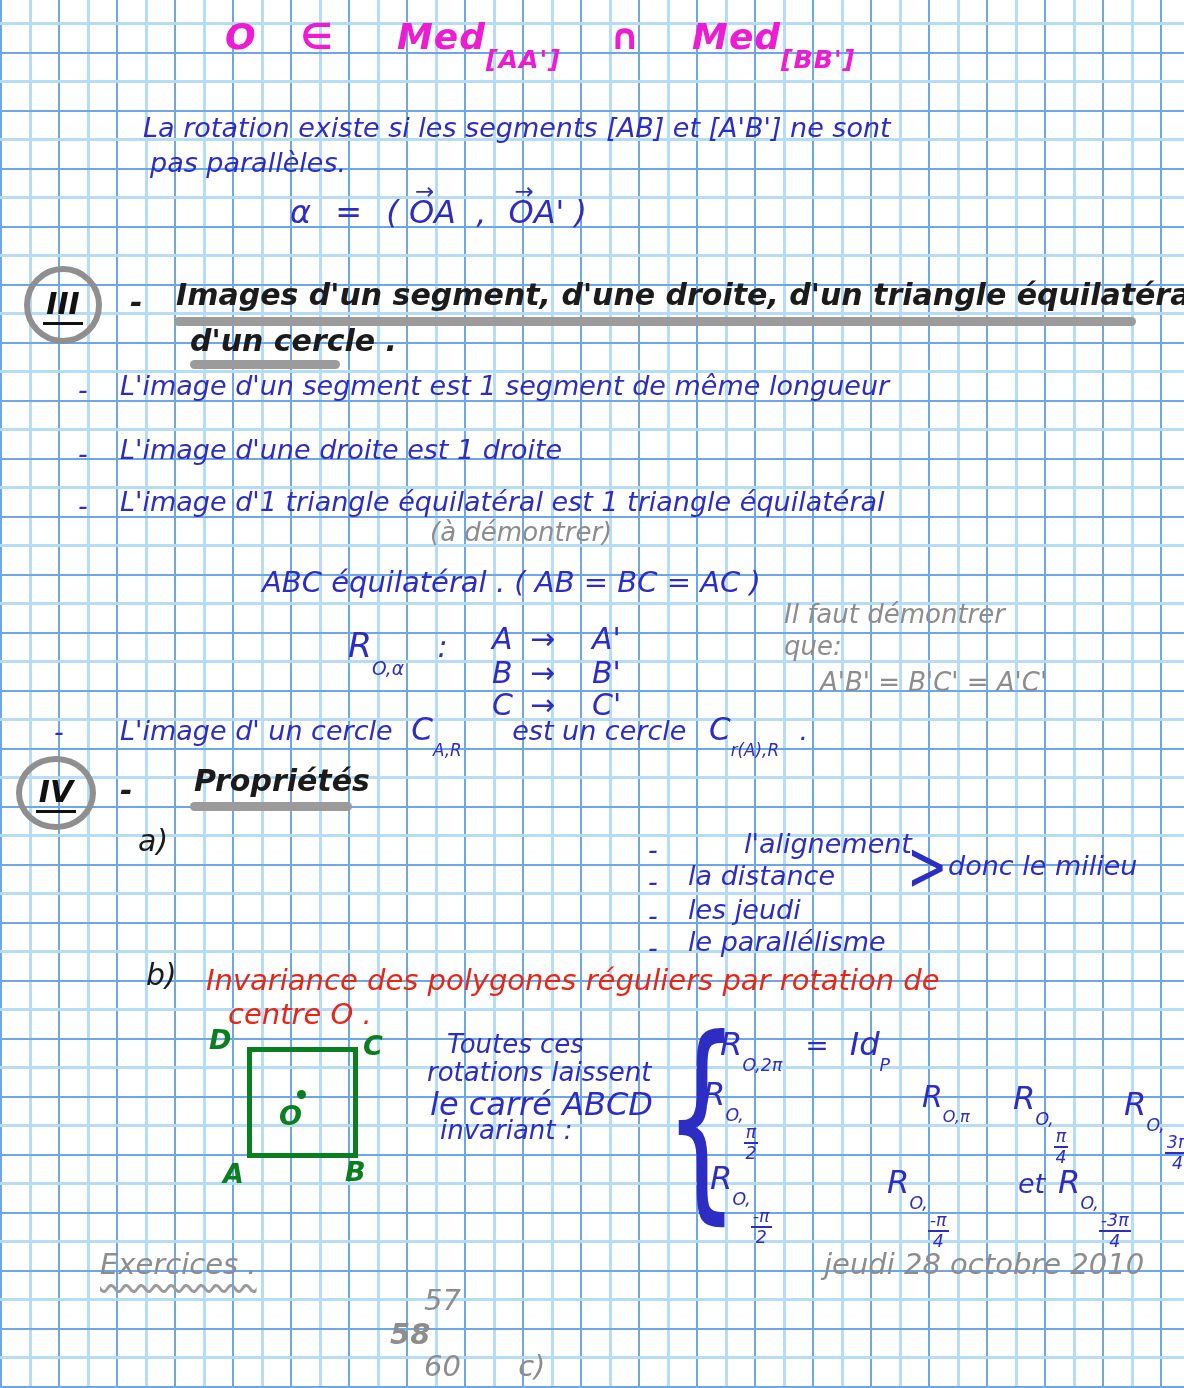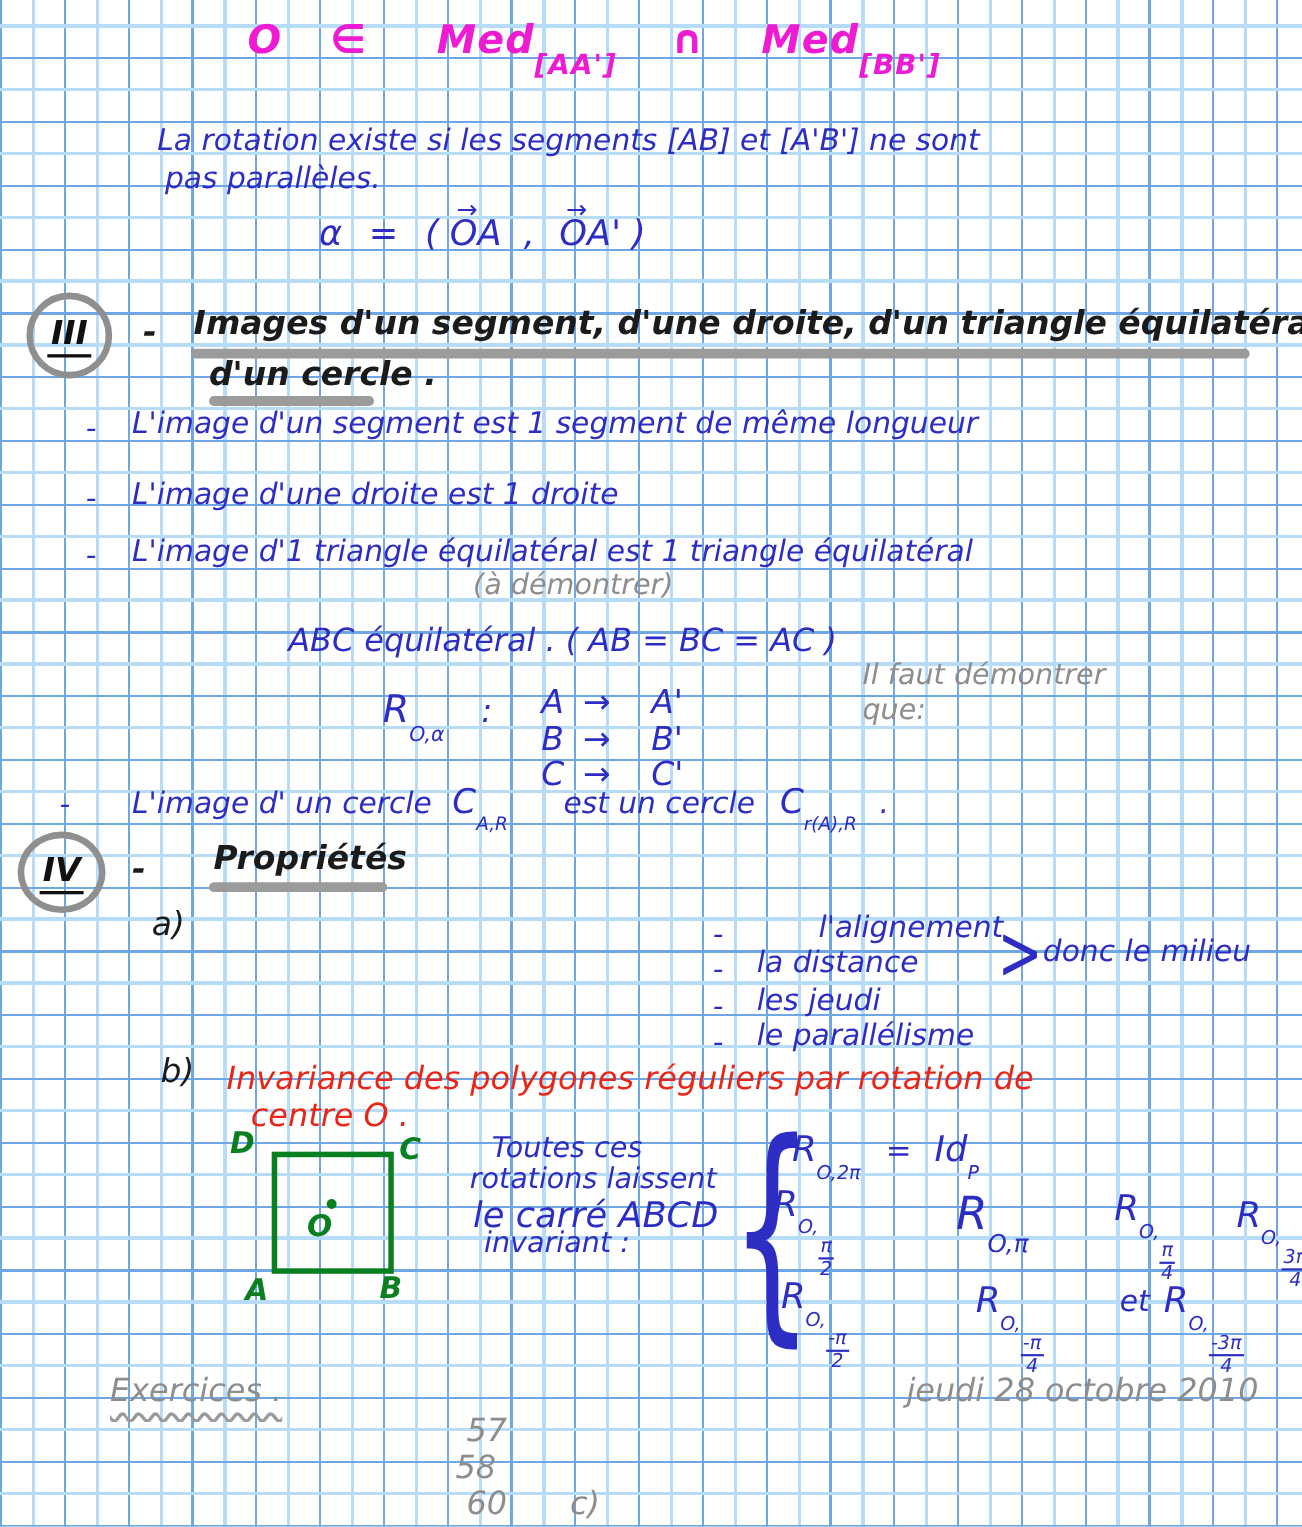--- a/index.html
+++ b/index.html
@@ -129,20 +129,21 @@
     <span>B'</span>
   </div>
   <div class="pos ink-blue maprow" style="left:492px; top:688px;">
     <span class="mfrom">C</span>
     <span class="marr">→</span>
     <span>C'</span>
   </div>
 
   <div class="pos ink-gray gray-note" style="left:784px; top:600px;">Il faut démontrer</div>
   <div class="pos ink-gray gray-note" style="left:784px; top:632px;">que:</div>
+  <div class="pos ink-gray gray-note" style="left:820px; top:668px;">A'B' = B'C' = A'C'</div>
 
   <div class="pos ink-blue body-blue" style="left:54px; top:716px;">-</div>
   <div class="pos ink-blue body-blue" style="left:120px; top:712px;">
     <span>L'image d' un cercle</span>
     <span class="rtok" style="margin-left:10px"><span class="rbase">C</span><span class="rsub">A,R</span></span>
     <span style="margin-left:42px">est un cercle</span>
     <span class="rtok" style="margin-left:14px"><span class="rbase">C</span><span class="rsub">r(A),R</span></span>
     <span style="margin-left:12px">.</span>
   </div>
 
@@ -192,21 +193,21 @@
     <span style="margin-left:14px">=</span>
     <span class="rtok" style="margin-left:12px"><span class="rbase">Id</span><span class="rsub">P</span></span>
   </div>
 
   <div class="pos ink-blue" style="left:703px; top:1076px; font-size:28px;">
     <span class="rtok"><span class="rbase">R</span><span class="rsub"><span>O,</span><span class="frac">
             <span class="fnum">π</span>
             <span class="fden">2</span>
           </span></span></span>
   </div>
-  <div class="pos ink-blue" style="left:869px; top:1080px; font-size:36px;">
+  <div class="pos ink-blue" style="left:922px; top:1080px; font-size:26px;">
     <span class="rtok"><span class="rbase">R</span><span class="rsub">O,π</span></span>
   </div>
   <div class="pos ink-blue" style="left:1013px; top:1080px; font-size:28px;">
     <span class="rtok"><span class="rbase">R</span><span class="rsub"><span>O,</span><span class="frac">
             <span class="fnum">π</span>
             <span class="fden">4</span>
           </span></span></span>
   </div>
   <div class="pos ink-blue" style="left:1124px; top:1086px; font-size:28px;">
     <span class="rtok"><span class="rbase">R</span><span class="rsub"><span>O,</span><span class="frac">
@@ -231,21 +232,21 @@
   <div class="pos ink-blue" style="left:1058px; top:1164px; font-size:28px;">
     <span class="rtok"><span class="rbase">R</span><span class="rsub"><span>O,</span><span class="frac">
             <span class="fnum">-3π</span>
             <span class="fden">4</span>
           </span></span></span>
   </div>
 
   <div class="pos ink-gray foot wavy" style="left:100px; top:1248px;">Exercices .</div>
 
   <div class="pos ink-gray foot" style="left:424px; top:1284px;">57</div>
-  <div class="pos ink-gray foot" style="left:414px; top:1318px;">58</div>
+  <div class="pos ink-gray foot" style="left:390px; top:1318px;font-weight:bold;">58</div>
   <div class="pos ink-gray foot" style="left:424px; top:1350px;">
     <span>60</span>
     <span style="margin-left:48px">c)</span>
   </div>
 
   <div class="pos ink-gray foot" style="left:824px; top:1248px;">jeudi 28 octobre 2010</div>
 
 </div>
 
 </body></html>

